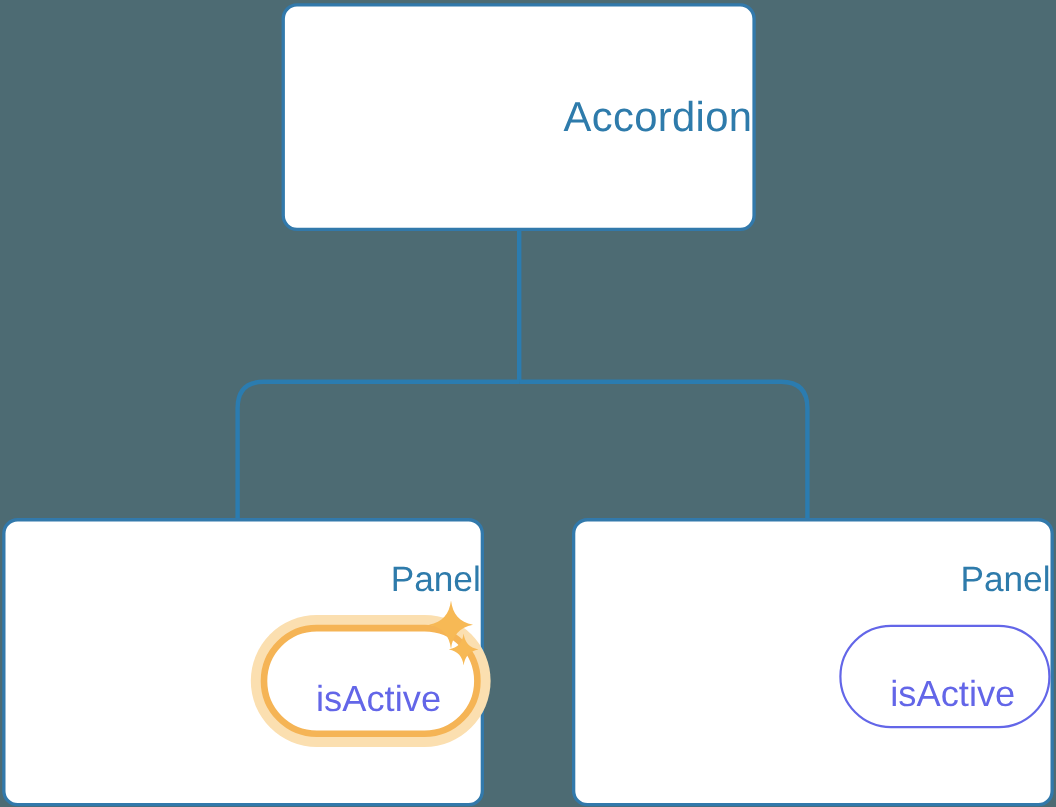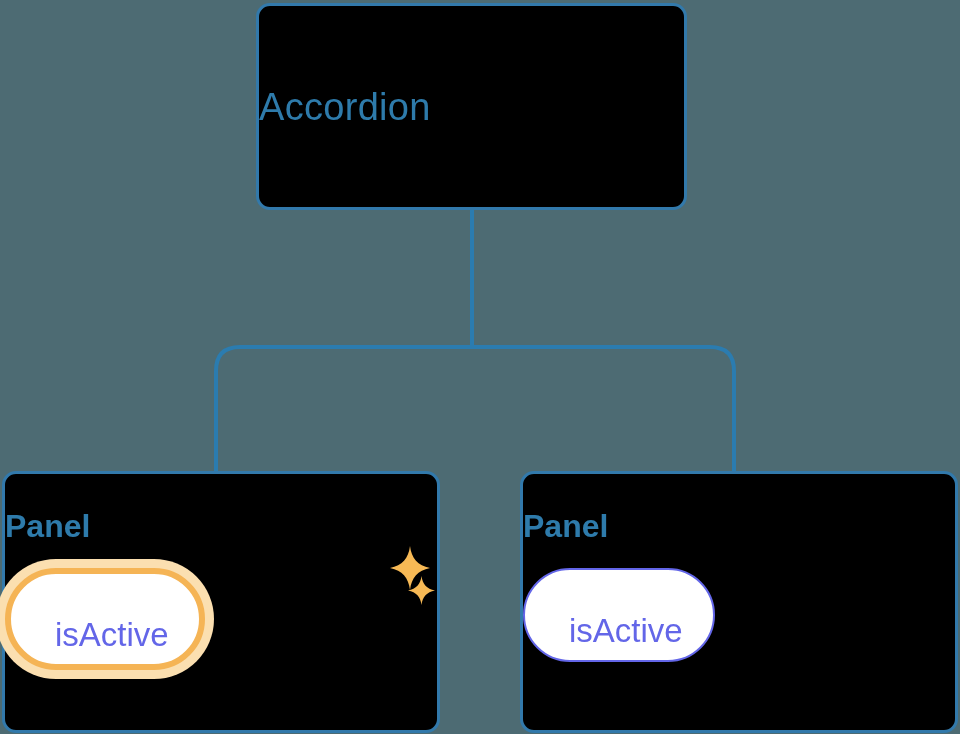--- a/index.html
+++ b/index.html
@@ -28,27 +28,27 @@
     left: 0;
     top: 0;
     width: 960px;
     height: 734px;
     pointer-events: none;
   }
 
   
   .node {
     position: absolute;
-    background: #000000;
+    background: #ffffff;
     border: 3px solid #3279ab;
     border-radius: 14px;
     box-sizing: border-box;
     display: flex;
     flex-direction: column;
-    align-items: flex-start;
+    align-items: flex-end;
   }
 
   .node-root {
     left: 256px;
     top: 3px;
     width: 431px;
     height: 207px;
     justify-content: center;
   }
 
@@ -67,21 +67,21 @@
     top: 471px;
     padding-top: 36px;
   }
 
   .node-leaf.left  { left: 2px; }
   .node-leaf.right { left: 520px; }
 
   .leaf-title {
     color: #2e7bab;
     font-size: 32px;
-    font-weight: 700;
+    font-weight: 400;
     line-height: 1;
     white-space: nowrap;
   }
 
   
   .pill-wrap {
     position: relative;
     margin-top: 26px;
     display: flex;
     align-items: center;

